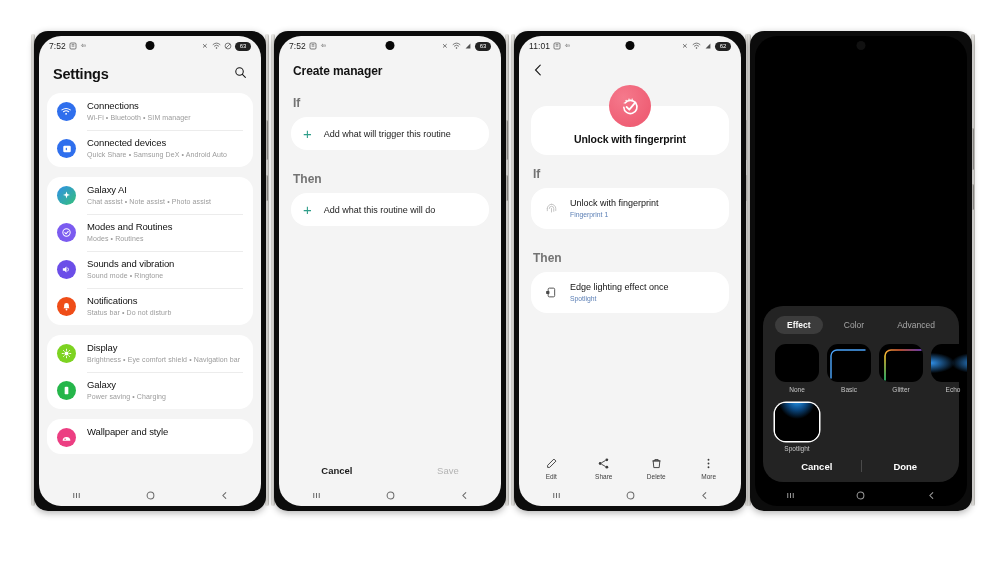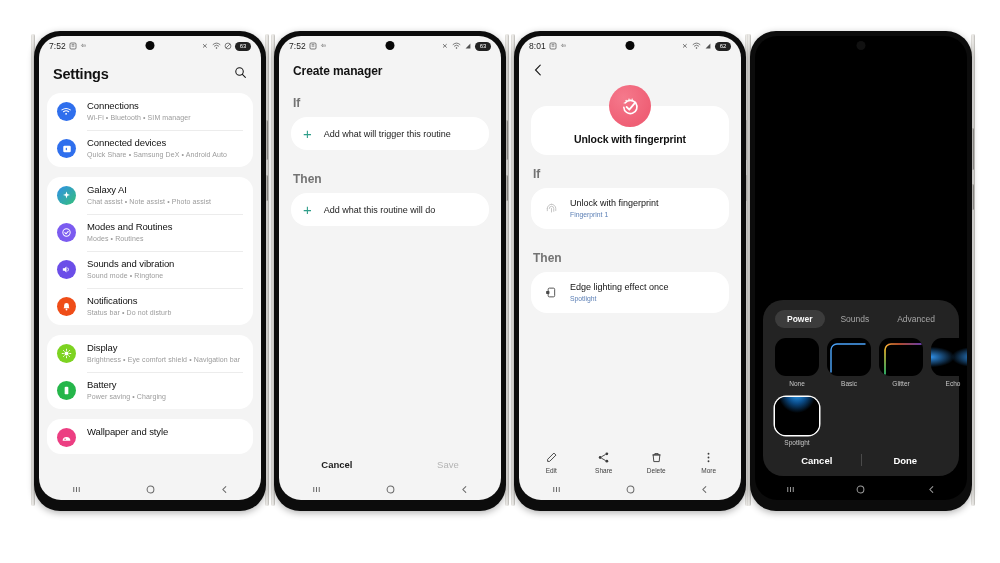--- a/index.html
+++ b/index.html
@@ -11,23 +11,23 @@
     position: relative;
   }
   .stage { position: relative; width: 1000px; height: 563px; }
 
   
   .phone {
     position: absolute;
     top: 31px;
     width: 232px;
     height: 480px;
-    border-radius: 26px;
+    border-radius: 14px;
     background: #0c0c0c;
-    padding: 5px 5px 11px 5px;
+    padding: 5px 5px 5px 5px;
     box-shadow: 0 2px 7px rgba(0,0,0,.30);
   }
   .phone.p1 { left: 34px; }
   .phone.p2 { left: 274px; }
   .phone.p3 { left: 514px; }
   .phone.p4 { left: 750px; width: 222px; }
 
   
   .rim {
     position: absolute; top: 34px; width: 4px; height: 472px;
@@ -355,21 +355,21 @@
               <div class="row-sub">Brightness • Eye comfort shield • Navigation bar</div>
             </div>
           </div>
           <div class="row">
             <div class="row-ic" style="background:#25b64a">
               <svg width="11" height="11" viewBox="0 0 12 12">
                   <rect x="4" y="1.8" width="4" height="8.4" rx="1.3" fill="#fff"></rect>
                 </svg>
             </div>
             <div class="row-txt">
-              <div class="row-title">Battery</div>
+              <div class="row-title">Galaxy</div>
               <div class="row-sub">Power saving • Charging</div>
             </div>
           </div>
         </div>
 
         <div class="card">
           <div class="row">
             <div class="row-ic" style="background:#ec3e82">
               <svg width="11" height="11" viewBox="0 0 12 12">
                   <path d="M1.8 9.6a4.2 4.2 0 0 1 8.4 0z" fill="#fff"></path>
@@ -465,21 +465,21 @@
           </svg>
       </div>
     </div>
   </div>
 
   <div class="phone p3">
     <div class="screen">
 
       <div class="statusbar">
         <div class="sb-left">
-          <span class="sb-time">8:01</span>
+          <span class="sb-time">11:01</span>
           <svg class="sb-ico" width="8" height="8" viewBox="0 0 12 12">
               <rect x="1.5" y="1.5" width="9" height="9" rx="1.6" fill="none" stroke="#333" stroke-width="1.1"></rect>
               <path d="M4 4h4M4 6.2h4" stroke="#333" stroke-width="1"></path>
             </svg>
           <svg class="sb-ico" width="8" height="8" viewBox="0 0 12 12" opacity=".45">
               <path d="M2 5.2 4.2 3v4.4zM5.5 4.3q1 1.1 0 2.3M7.2 3.4q1.8 2 0 4.1" stroke="#555" stroke-width=".9" fill="none"></path>
             </svg>
         </div>
         <div class="camhole"></div>
         <div class="sb-right">
@@ -615,22 +615,22 @@
     <div class="screen dark">
 
       <div class="statusbar" style="color:#000">
         <div class="camhole" style="background:#111"></div>
       </div>
 
       <div class="d-spacer"></div>
 
       <div class="sheet">
         <div class="tabs">
-          <div class="tab active">Power</div>
-          <div class="tab">Sounds</div>
+          <div class="tab active">Effect</div>
+          <div class="tab">Color</div>
           <div class="tab">Advanced</div>
         </div>
 
         <div class="thumbs">
           <div class="thumb-wrap">
             <div class="thumb"></div>
             <span class="thumb-l">None</span>
           </div>
           <div class="thumb-wrap">
             <div class="thumb">

